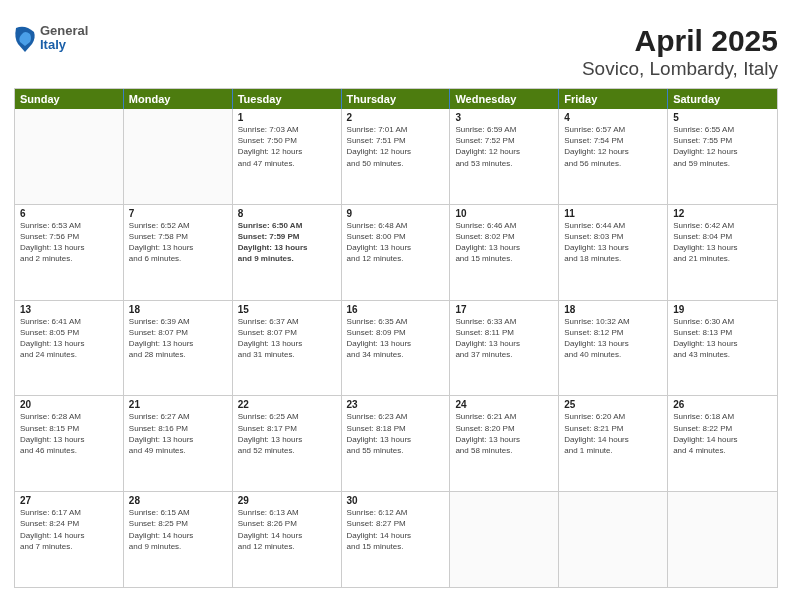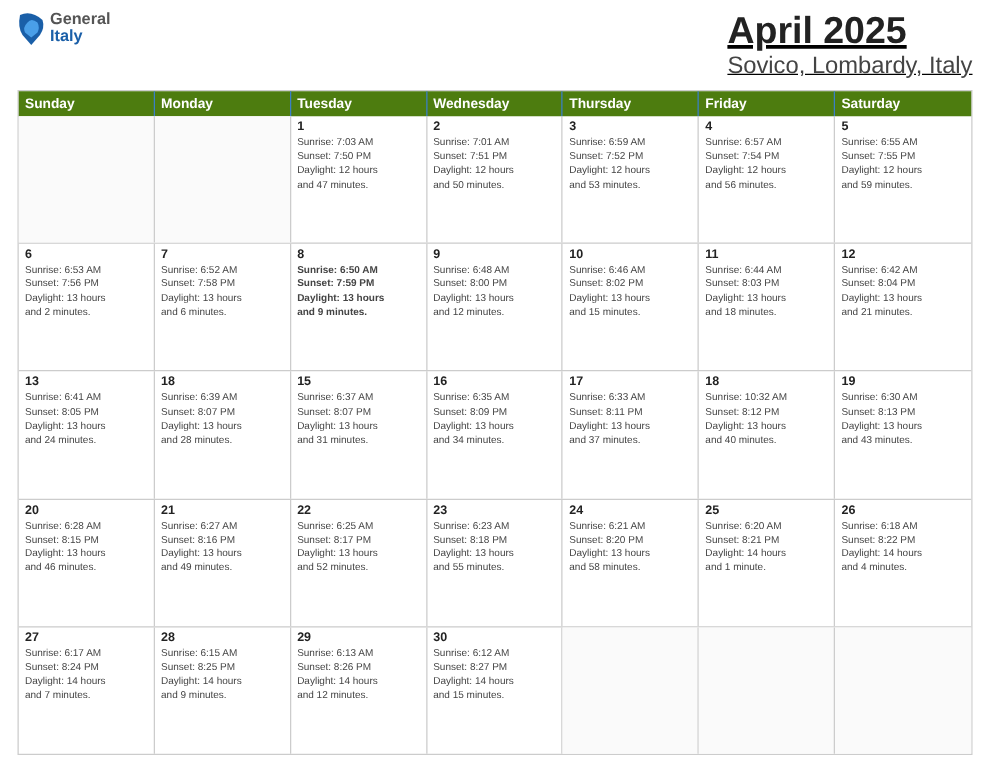--- a/index.html
+++ b/index.html
@@ -6,21 +6,21 @@
     body {
       width: 792px;
       height: 612px;
       font-family: Arial, sans-serif;
       background: #fff;
       overflow: hidden;
     }
     .page {
       width: 792px;
       height: 612px;
-      padding: 8px 14px;
+      padding: 24px 14px;
       display: flex;
       flex-direction: column;
     }
     .header {
       display: flex;
       justify-content: space-between;
       align-items: flex-start;
       margin-bottom: 8px;
     }
     .logo {
@@ -35,22 +35,21 @@
       font-weight: bold;
       line-height: 1.1;
     }
     .logo-general { color: #555; }
     .logo-blue { color: #1a5fa8; }
     .logo-icon {
       width: 22px;
       height: 28px;
     }
     .title-block {
-      text-align: left;
-      text-decoration: underline;
+      text-align: right;
     }
     .main-title {
       font-size: 30px;
       font-weight: bold;
       color: #222;
     }
     .subtitle {
       font-size: 19px;
       color: #444;
     }
@@ -127,22 +126,22 @@
       <div class="main-title">April 2025</div>
       <div class="subtitle">Sovico, Lombardy, Italy</div>
     </div>
   </div>
 
   <div class="calendar">
     <div class="cal-header-row">
     <div class="cal-header-cell">Sunday</div>
         <div class="cal-header-cell">Monday</div>
         <div class="cal-header-cell">Tuesday</div>
+        <div class="cal-header-cell">Thursday</div>
         <div class="cal-header-cell">Wednesday</div>
-        <div class="cal-header-cell">Thursday</div>
         <div class="cal-header-cell">Friday</div>
         <div class="cal-header-cell">Saturday</div>
       </div>
     <div class="cal-body">
     <div class="cal-row">
           <div class="cal-cell empty"></div>
           <div class="cal-cell empty"></div>
           <div class="cal-cell">
             <div class="day-num">1</div>
             <div class="day-info" style="white-space: pre-line;">Sunrise: 7:03 AM

